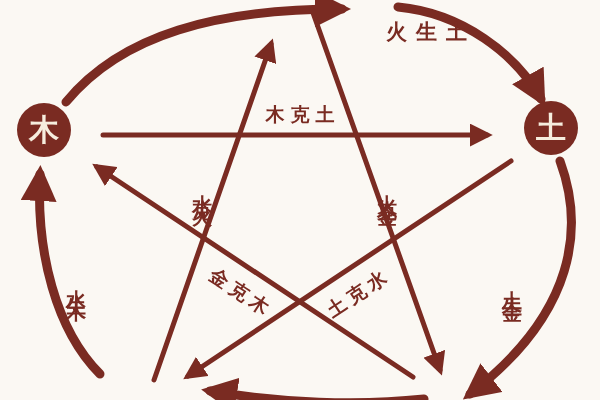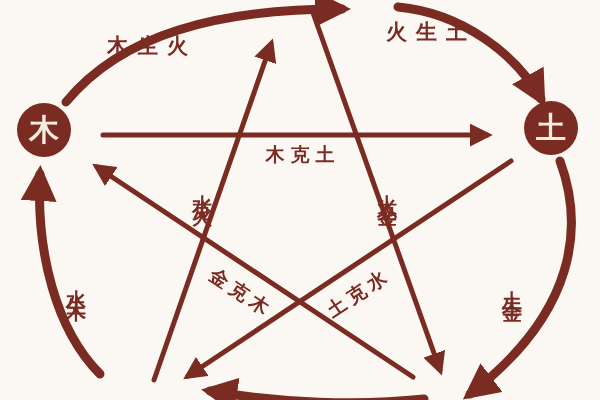--- a/index.html
+++ b/index.html
@@ -56,24 +56,23 @@
     <path class="stroke kline" d="M 103 135 L 487 135" marker-end="url(#ah-line)"></path>
     <path class="stroke kline" d="M 154 380 L 271 44" marker-end="url(#ah-line)"></path>
     <path class="stroke kline" d="M 312 10 L 440 370" marker-end="url(#ah-line)"></path>
     <path class="stroke kline" d="M 511 161 L 188 376" marker-end="url(#ah-line)"></path>
     <path class="stroke kline" d="M 413 377 L 97 167" marker-end="url(#ah-line)"></path>
   </svg>
 
   <div class="node" style="left:17px;top:103px;">木</div>
   <div class="node" style="left:524px;top:101px;">土</div>
 
-  <div class="lbl h" style="left:152px;top:46px;">木生火</div>
   <div class="lbl h" style="left:431px;top:32px;text-align:right;">火生土</div>
   <div class="lbl v" style="left:513px;top:284px;">土生金</div>
   <div class="lbl v" style="left:77px;top:283px;">水生木</div>
 
-  <div class="lbl h2" style="left:303px;top:115px;margin-top:40px;">木克土</div>
+  <div class="lbl h2" style="left:303px;top:115px;">木克土</div>
   <div class="lbl v" style="left:203px;top:188px;">水克火</div>
   <div class="lbl v" style="left:388px;top:188px;">火克金</div>
   <div class="lbl rplus" style="left:241px;top:293px;">金克木</div>
   <div class="lbl rminus" style="left:359px;top:293px;">土克水</div>
 
 </div>
 
 </body></html>

